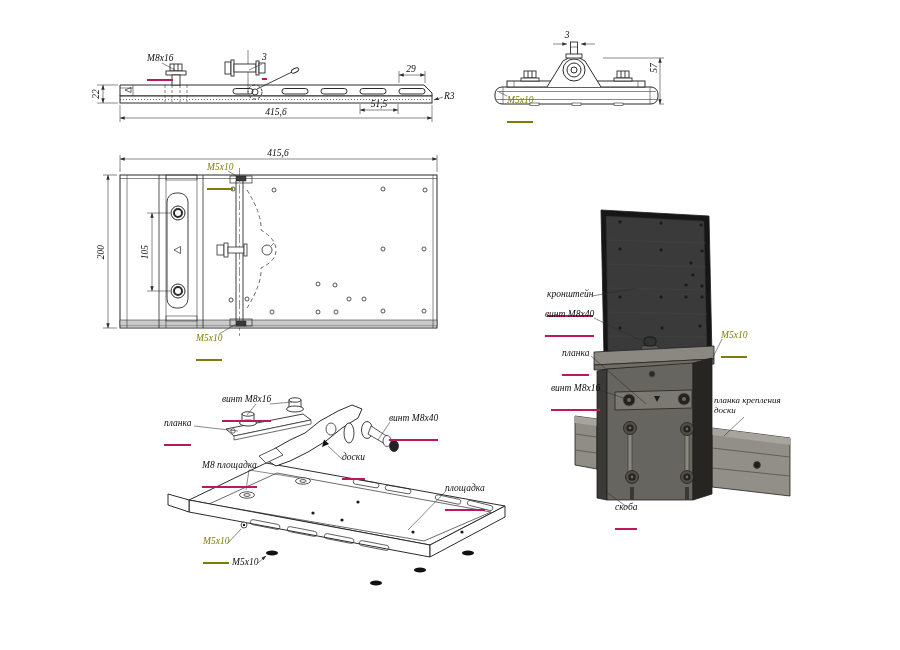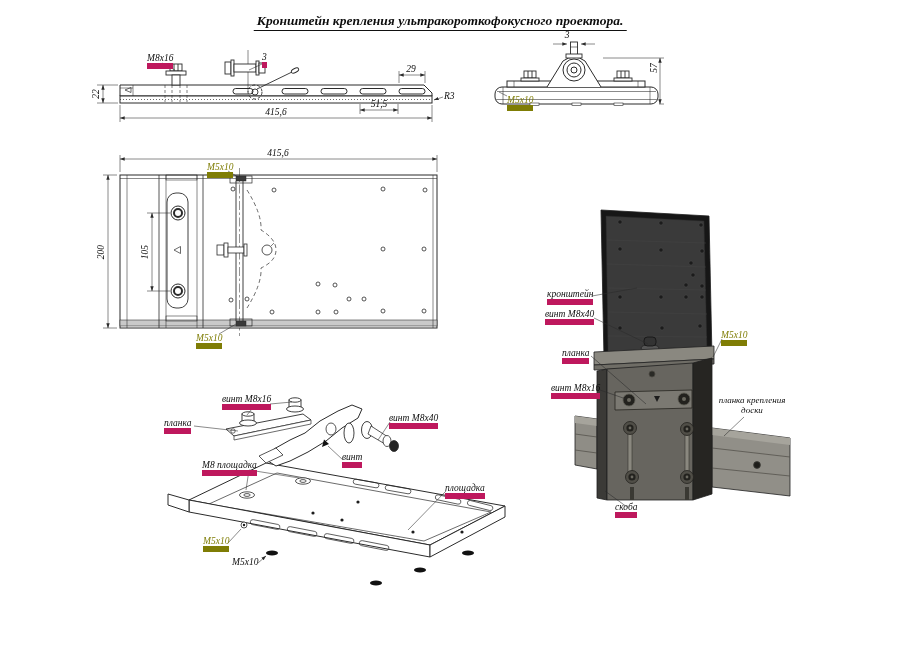--- a/index.html
+++ b/index.html
@@ -5,25 +5,25 @@
   *{margin:0;padding:0;box-sizing:border-box}
   html,body{width:900px;height:650px;background:#fff;overflow:hidden}
   body{font-family:"Liberation Serif",serif;position:relative}
   #stage{position:absolute;left:0;top:0;width:900px;height:650px}
   svg{position:absolute;left:0;top:0}
   .title{position:absolute;left:440px;top:13px;transform:translateX(-50%);
          font-weight:bold;font-style:italic;font-size:13.5px;color:#0d0d0d;
          border-bottom:1.3px solid #111;padding:0 3px 1px;white-space:nowrap}
   .lbl{position:absolute;font-style:italic;font-size:9.5px;line-height:1.1;
        color:#0e0e0e;white-space:nowrap}
-  .shelf{border-bottom:6px solid #be185d;padding-bottom:0px}
+  .shelf{border-bottom:2px solid #be185d;padding-bottom:16px}
   .olive{color:#7f7d05;border-bottom-color:#7f7d05}
   .ctr{transform:translate(-50%,0)}
   .rotc{transform:translate(-50%,-50%) rotate(-90deg)}
-  .wrap2{white-space:normal;width:76px;text-align:center;font-size:9px}
+  .wrap2{white-space:normal;width:76px;font-size:9px}
 </style>
 </head>
 <body>
 
 <div id="stage">
 
 <svg width="900" height="650" viewBox="0 0 900 650">
   <defs>
     <marker id="arr" viewBox="0 0 10 10" refX="9.5" refY="5" markerWidth="9" markerHeight="9" orient="auto-start-reverse" markerUnits="strokeWidth">
       <path d="M0,1.6 L10,5 L0,8.4 Z" fill="#2b2b2b"></path>
@@ -388,21 +388,20 @@
       <line x1="594" y1="318" x2="648" y2="344"></line>
       <line x1="722" y1="339" x2="713" y2="357"></line>
       <line x1="591" y1="356" x2="646" y2="404"></line>
       <line x1="600" y1="390" x2="626" y2="399"></line>
       <line x1="744" y1="417" x2="724" y2="436"></line>
       <line x1="627" y1="507" x2="605" y2="491"></line>
     </g>
   </g>
 </svg>
 
-<div class="title">Кронштейн крепления ультракороткофокусного проектора.</div>
 
 <div class="lbl shelf" style="left:147px;top:53px">M8x16</div>
 <div class="lbl shelf" style="left:262px;top:52px">3</div>
 <div class="lbl rotc" style="left:96px;top:94px">22</div>
 <div class="lbl ctr" style="left:276px;top:107px">415,6</div>
 <div class="lbl ctr" style="left:379px;top:99px">51,5</div>
 <div class="lbl ctr" style="left:411px;top:64px">29</div>
 <div class="lbl" style="left:444px;top:91px">R3</div>
 
 <div class="lbl ctr" style="left:567px;top:30px">3</div>
@@ -412,21 +411,21 @@
 <div class="lbl ctr" style="left:278px;top:148px">415,6</div>
 <div class="lbl shelf olive" style="left:207px;top:162px">M5x10</div>
 <div class="lbl rotc" style="left:101px;top:252px">200</div>
 <div class="lbl rotc" style="left:145px;top:252px">105</div>
 <div class="lbl shelf olive" style="left:196px;top:333px">M5x10</div>
 
 <div class="lbl shelf" style="left:222px;top:394px">винт M8x16</div>
 <div class="lbl shelf" style="left:164px;top:418px">планка</div>
 <div class="lbl shelf" style="left:389px;top:413px">винт M8x40</div>
 <div class="lbl shelf" style="left:202px;top:460px">M8 площадка</div>
-<div class="lbl shelf" style="left:342px;top:452px">винт</div>
+<div class="lbl shelf" style="left:342px;top:452px">доски</div>
 <div class="lbl shelf" style="left:445px;top:483px">площадка</div>
 <div class="lbl shelf olive" style="left:203px;top:536px">M5x10</div>
 <div class="lbl" style="left:232px;top:557px">M5x10</div>
 
 <div class="lbl shelf" style="left:547px;top:289px">кронштейн</div>
 <div class="lbl shelf" style="left:545px;top:309px">винт M8x40</div>
 <div class="lbl shelf olive" style="left:721px;top:330px">M5x10</div>
 <div class="lbl shelf" style="left:562px;top:348px">планка</div>
 <div class="lbl shelf" style="left:551px;top:383px">винт M8x16</div>
 <div class="lbl wrap2" style="left:714px;top:396px">планка крепления доски</div>

